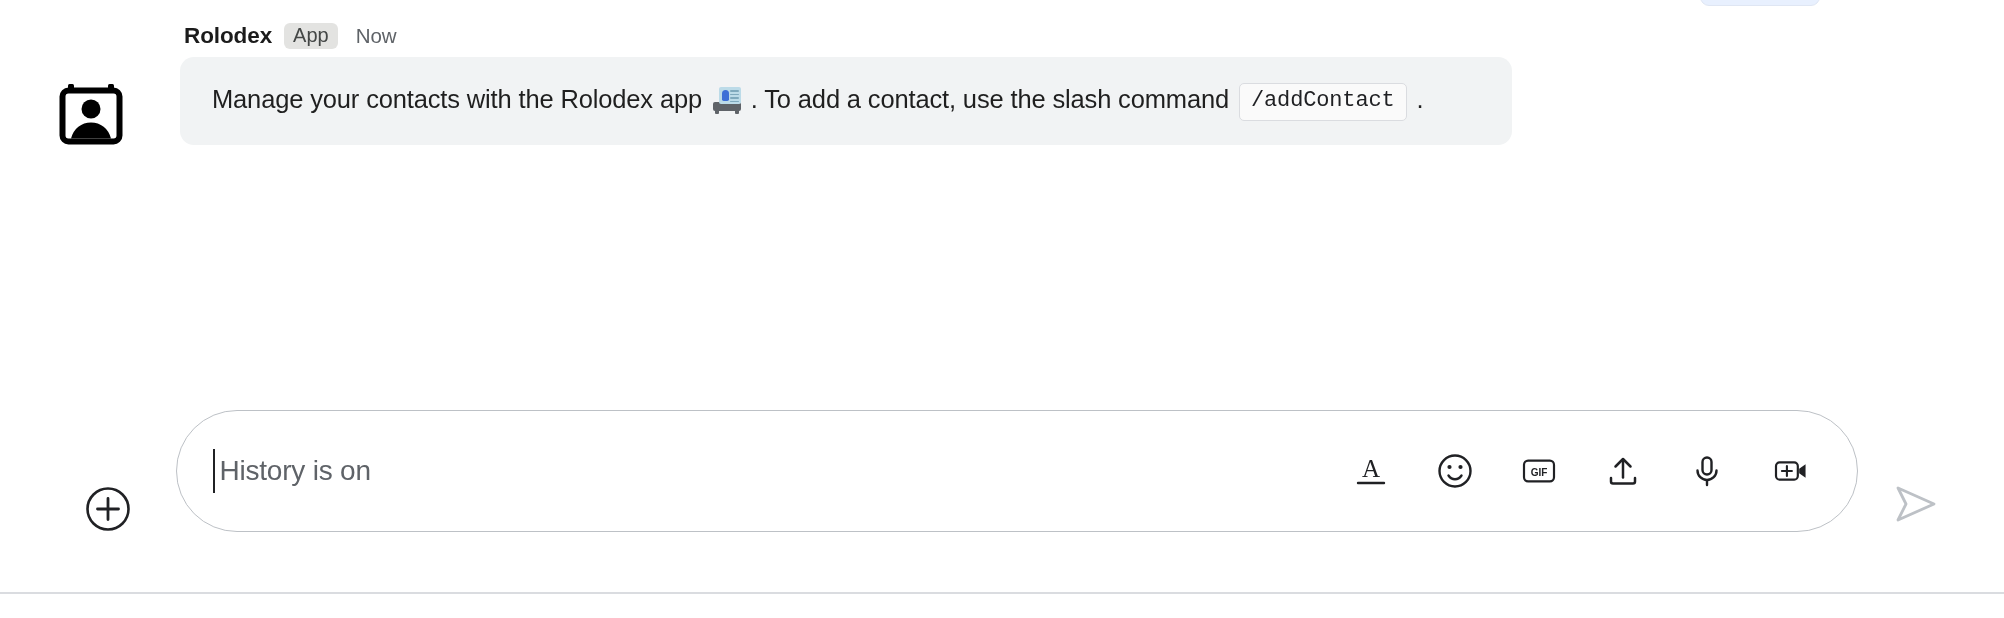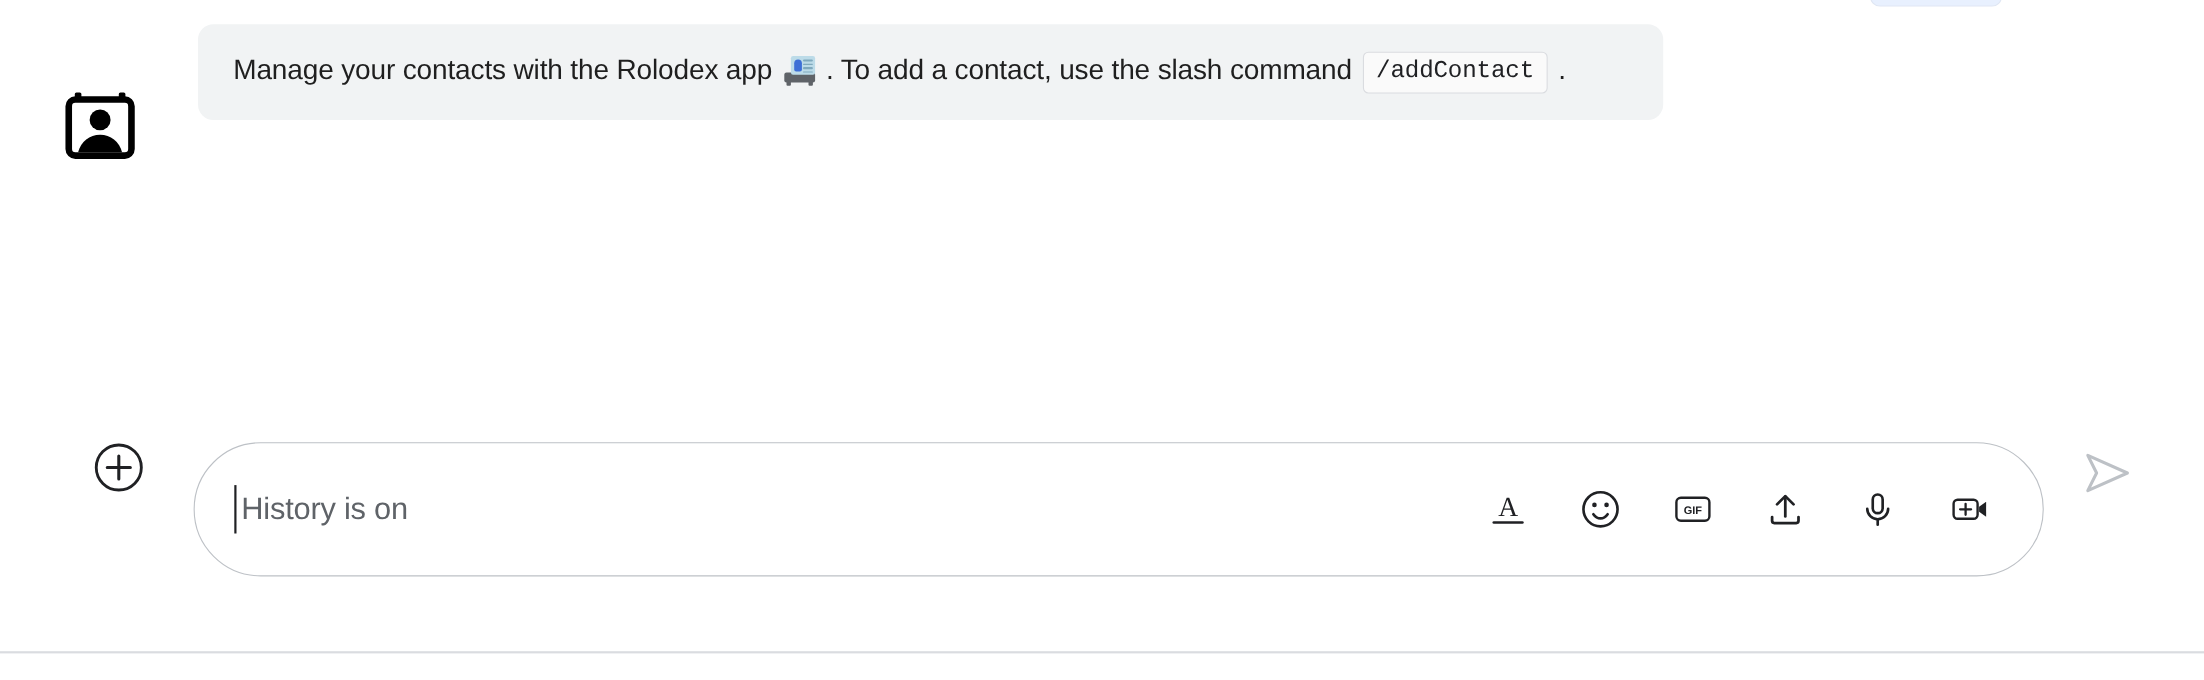--- a/index.html
+++ b/index.html
@@ -184,21 +184,21 @@
   }
 
   
   .composer {
     position: absolute;
     left: 0;
     top: 402px;
     width: 2004px;
     height: 130px;
     display: flex;
-    align-items: flex-start;
+    align-items: flex-end;
   }
   .plus-btn {
     margin-left: 85px;
     width: 46px; height: 46px;
     flex: 0 0 auto;
     cursor: pointer;
   }
   .input-shell {
     margin-left: 45px;
     flex: 0 0 auto;
@@ -268,20 +268,25 @@
       <rect x="10" y="4" width="6" height="8" rx="1.5" fill="#000"></rect>
       <rect x="50" y="4" width="6" height="8" rx="1.5" fill="#000"></rect>
       <rect x="4.5" y="10.5" width="57" height="51" rx="6" fill="none" stroke="#000" stroke-width="6"></rect>
       <circle cx="33" cy="29" r="9.5" fill="#000"></circle>
       <path d="M13 58.5c2.5-10 10.5-16 20-16s17.5 6 20 16z" fill="#000"></path>
     </svg>
   </div>
 
   <div class="msg-body">
 
+    <div class="msg-header">
+      <span class="sender-name">Rolodex</span>
+      <span class="app-badge">App</span>
+      <span class="timestamp">Now</span>
+    </div>
 
     <div class="bubble">
       <span class="bubble-text">Manage your contacts with the Rolodex app</span>
       <span class="emoji-card">
         <span class="tray"></span>
         <span class="card">
           <span class="face"></span>
           <span class="lines">
               <i></i>
               <i></i>

